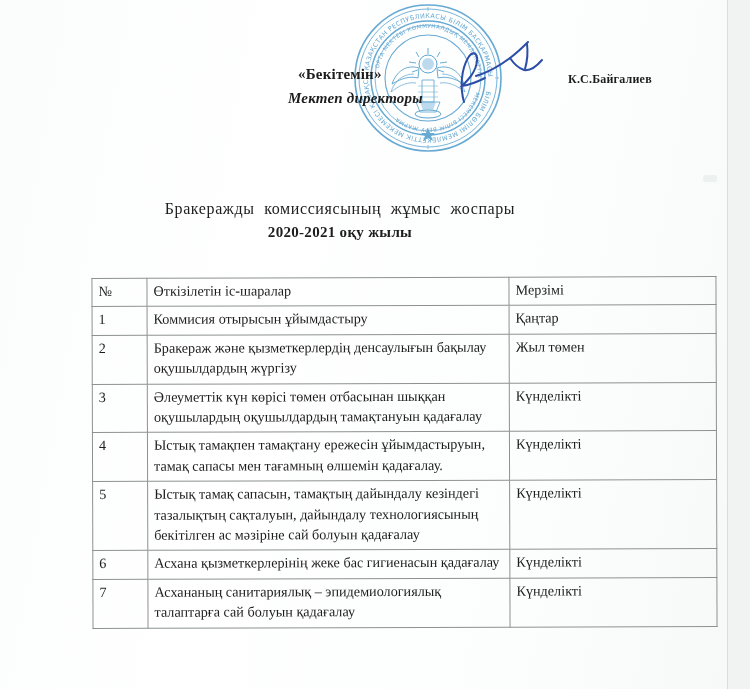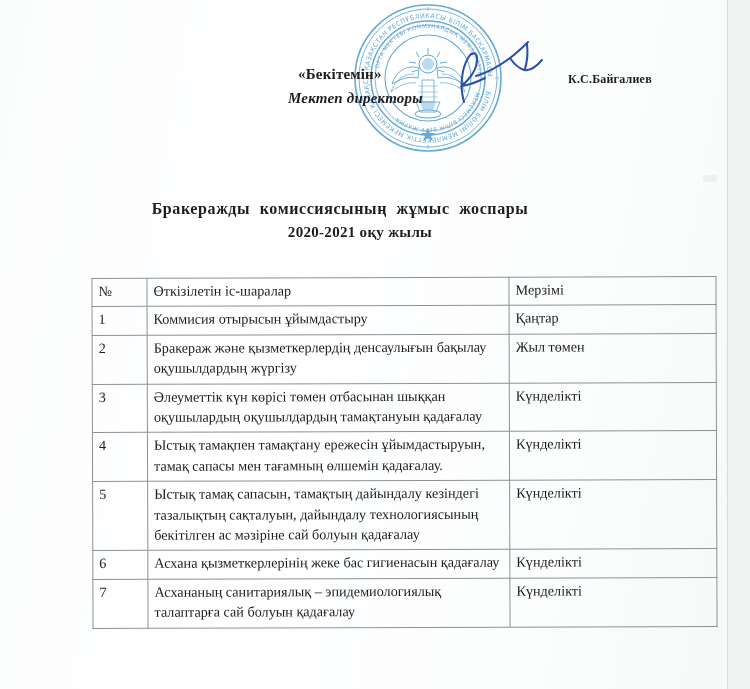--- a/index.html
+++ b/index.html
@@ -89,35 +89,34 @@
     z-index: 5;
   }
 
   
   .doc-title {
     position: absolute;
     left: 0;
     top: 200px;
     width: 680px;
     text-align: center;
-    font-weight: bold;
+    font-weight: normal;
     font-size: 16px;
     letter-spacing: .6px;
     word-spacing: 5px;
   }
   .doc-subtitle {
     position: absolute;
     left: 0;
     top: 224px;
     width: 680px;
     text-align: center;
     font-weight: bold;
     font-size: 15px;
     letter-spacing: .3px;
-    margin-left: 20px;
   }
 
   
   .plan-table {
     position: absolute;
     left: 92px;
     top: 277px;
     width: 585px;
     border-collapse: collapse;
     table-layout: fixed;

